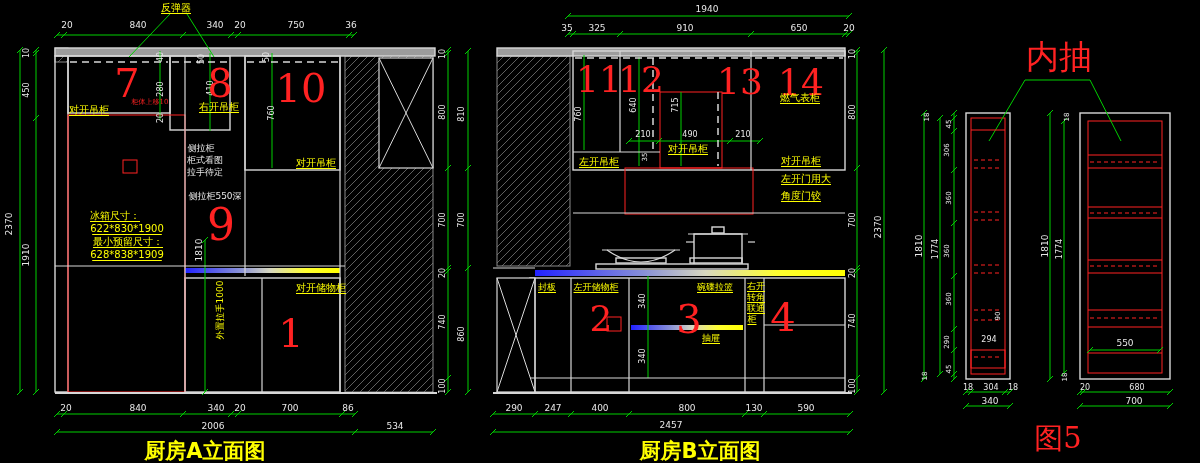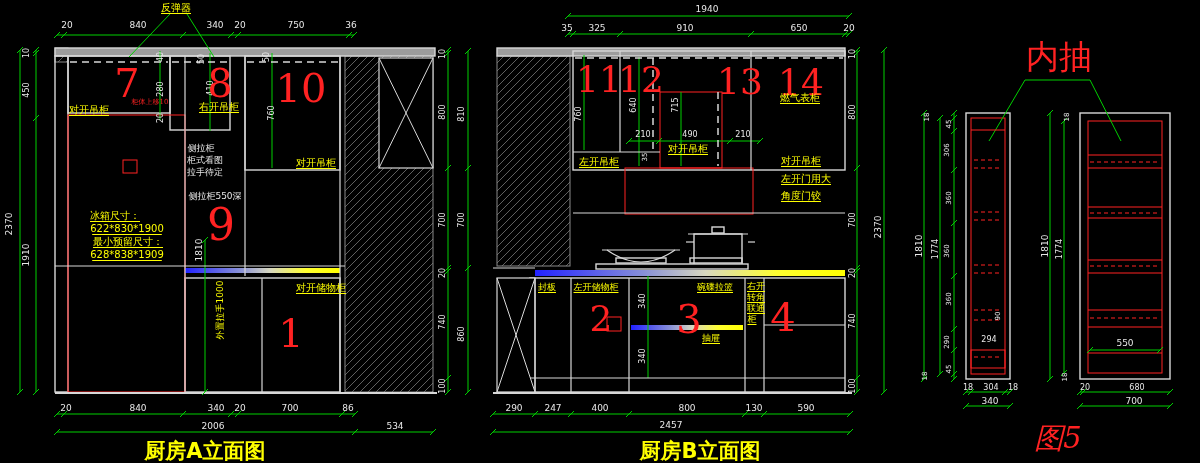--- a/index.html
+++ b/index.html
@@ -665,14 +665,14 @@
       </g>
       <g>
         <text x="1137" y="390" fill="#e8e8e8" text-anchor="middle" font-size="8" font-family="&quot;DejaVu Sans&quot;, sans-serif">680</text>
       </g>
       <g>
         <text x="1134" y="404" fill="#e8e8e8" text-anchor="middle" font-size="9" font-family="&quot;DejaVu Sans&quot;, sans-serif">700</text>
       </g>
     </svg>
   <div class="caption" style="left:205px;top:437px;">厨房A立面图</div>
   <div class="caption" style="left:700px;top:437px;">厨房B立面图</div>
-  <div class="figlabel" style="left:1058px;top:419px;font-style:italic;">图5</div>
+  <div class="figlabel" style="left:1058px;top:419px;">图5</div>
 </div>
 
 </body></html>

